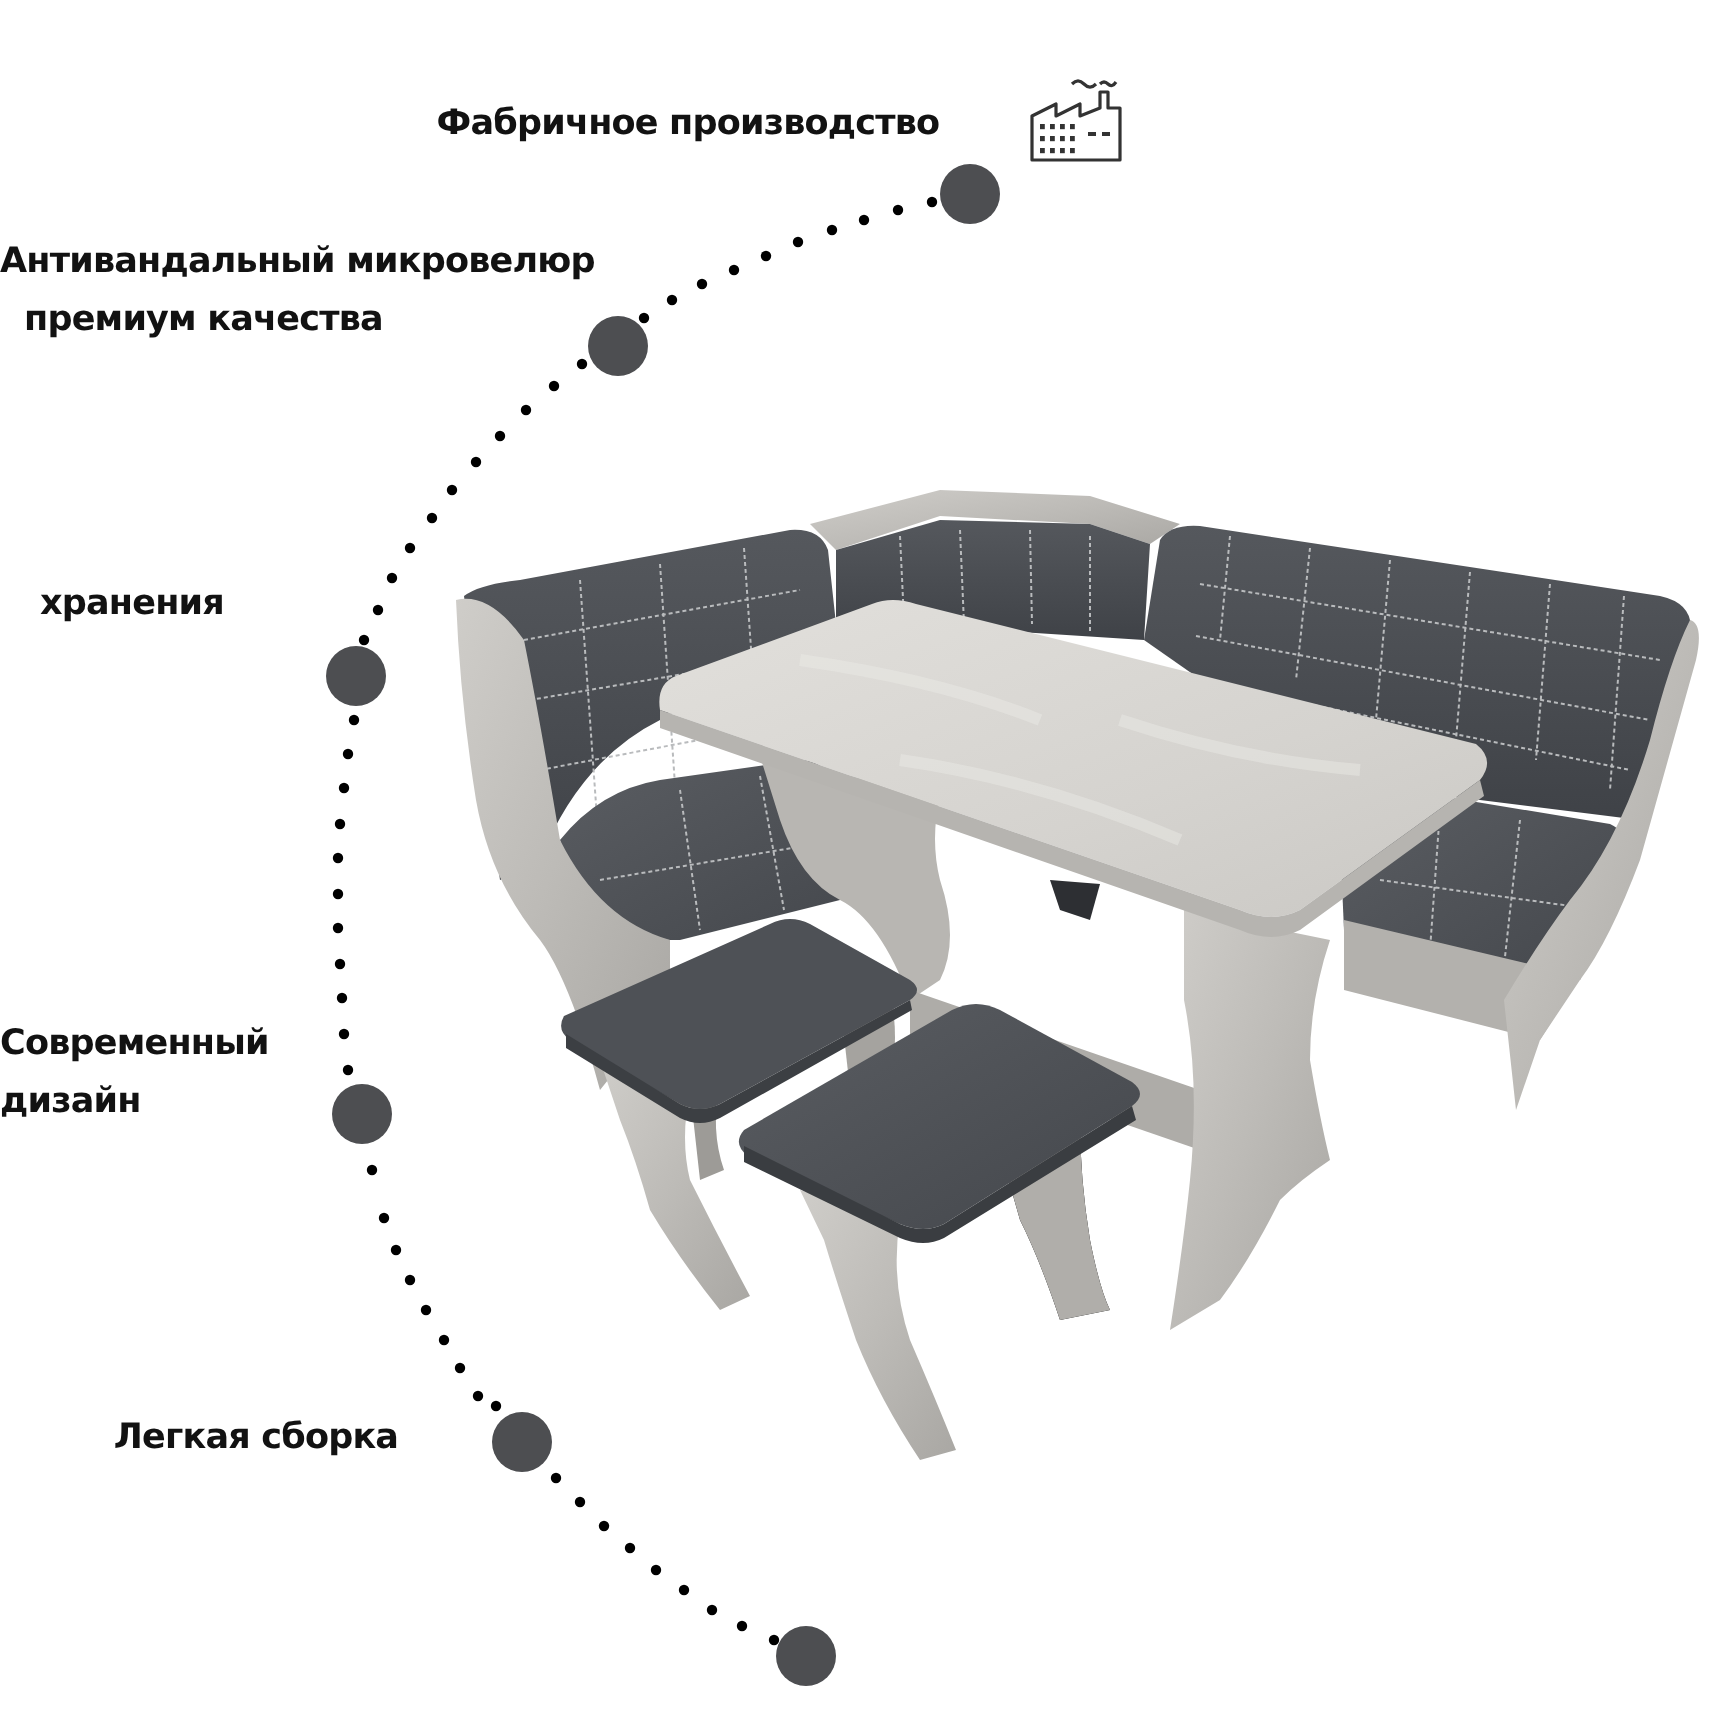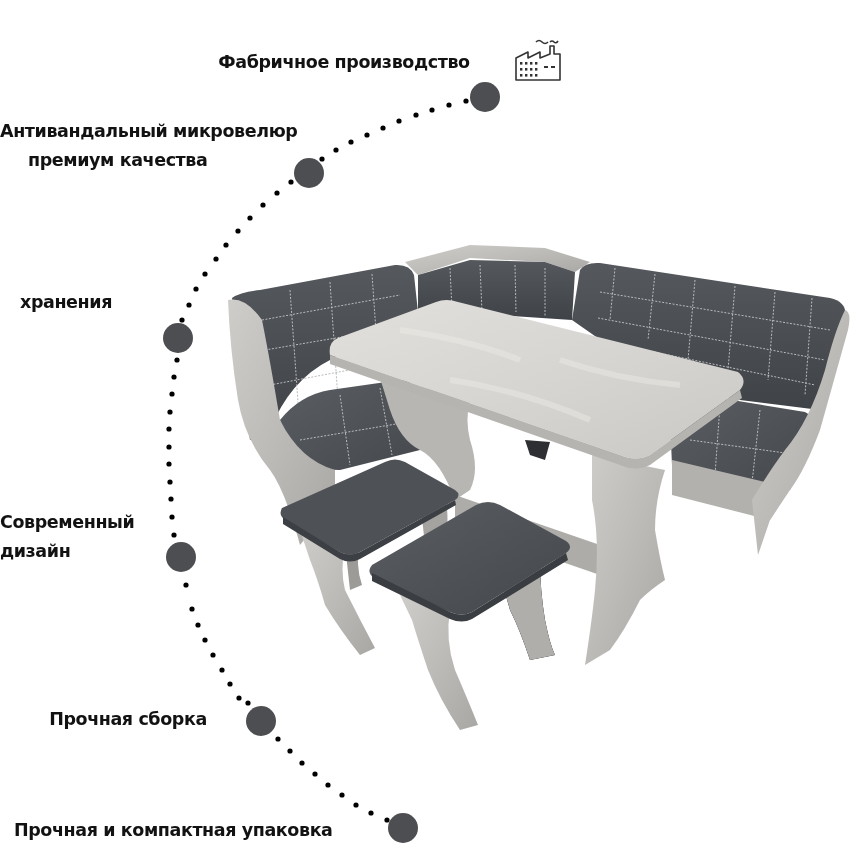--- a/index.html
+++ b/index.html
@@ -211,33 +211,30 @@
         <rect x="37" y="28" width="4" height="2"></rect>
     </g>
   </svg>
 
   <div class="label right" style="left:190px; top:48px; width:308px;">
     <span>Фабричное производство</span>
   </div>
 
   <div class="label center" style="left:0px; top:117px; width:348px;">
     <span>Антивандальный микровелюр</span>
-    <span style="padding-left:28px;">премиум качества</span>
+    <span style="padding-left:12px;">премиум качества</span>
   </div>
 
   <div class="label center" style="left:20px; top:288px; width:140px;">
     <span>хранения</span>
   </div>
 
   <div class="label center" style="left:0px; top:508px; width:168px;">
     <span>Современный</span>
     <span>дизайн</span>
   </div>
 
   <div class="label right" style="left:40px; top:705px; width:176px;">
-    <span>Прочная сборка</span>
-  </div>
-
-  <div class="label" style="left:14px; top:816px; width:370px;">
-    <span>Прочная и компактная упаковка</span>
-  </div>
+    <span>Легкая сборка</span>
+  </div>
+
 
 </div>
 
 </body></html>

